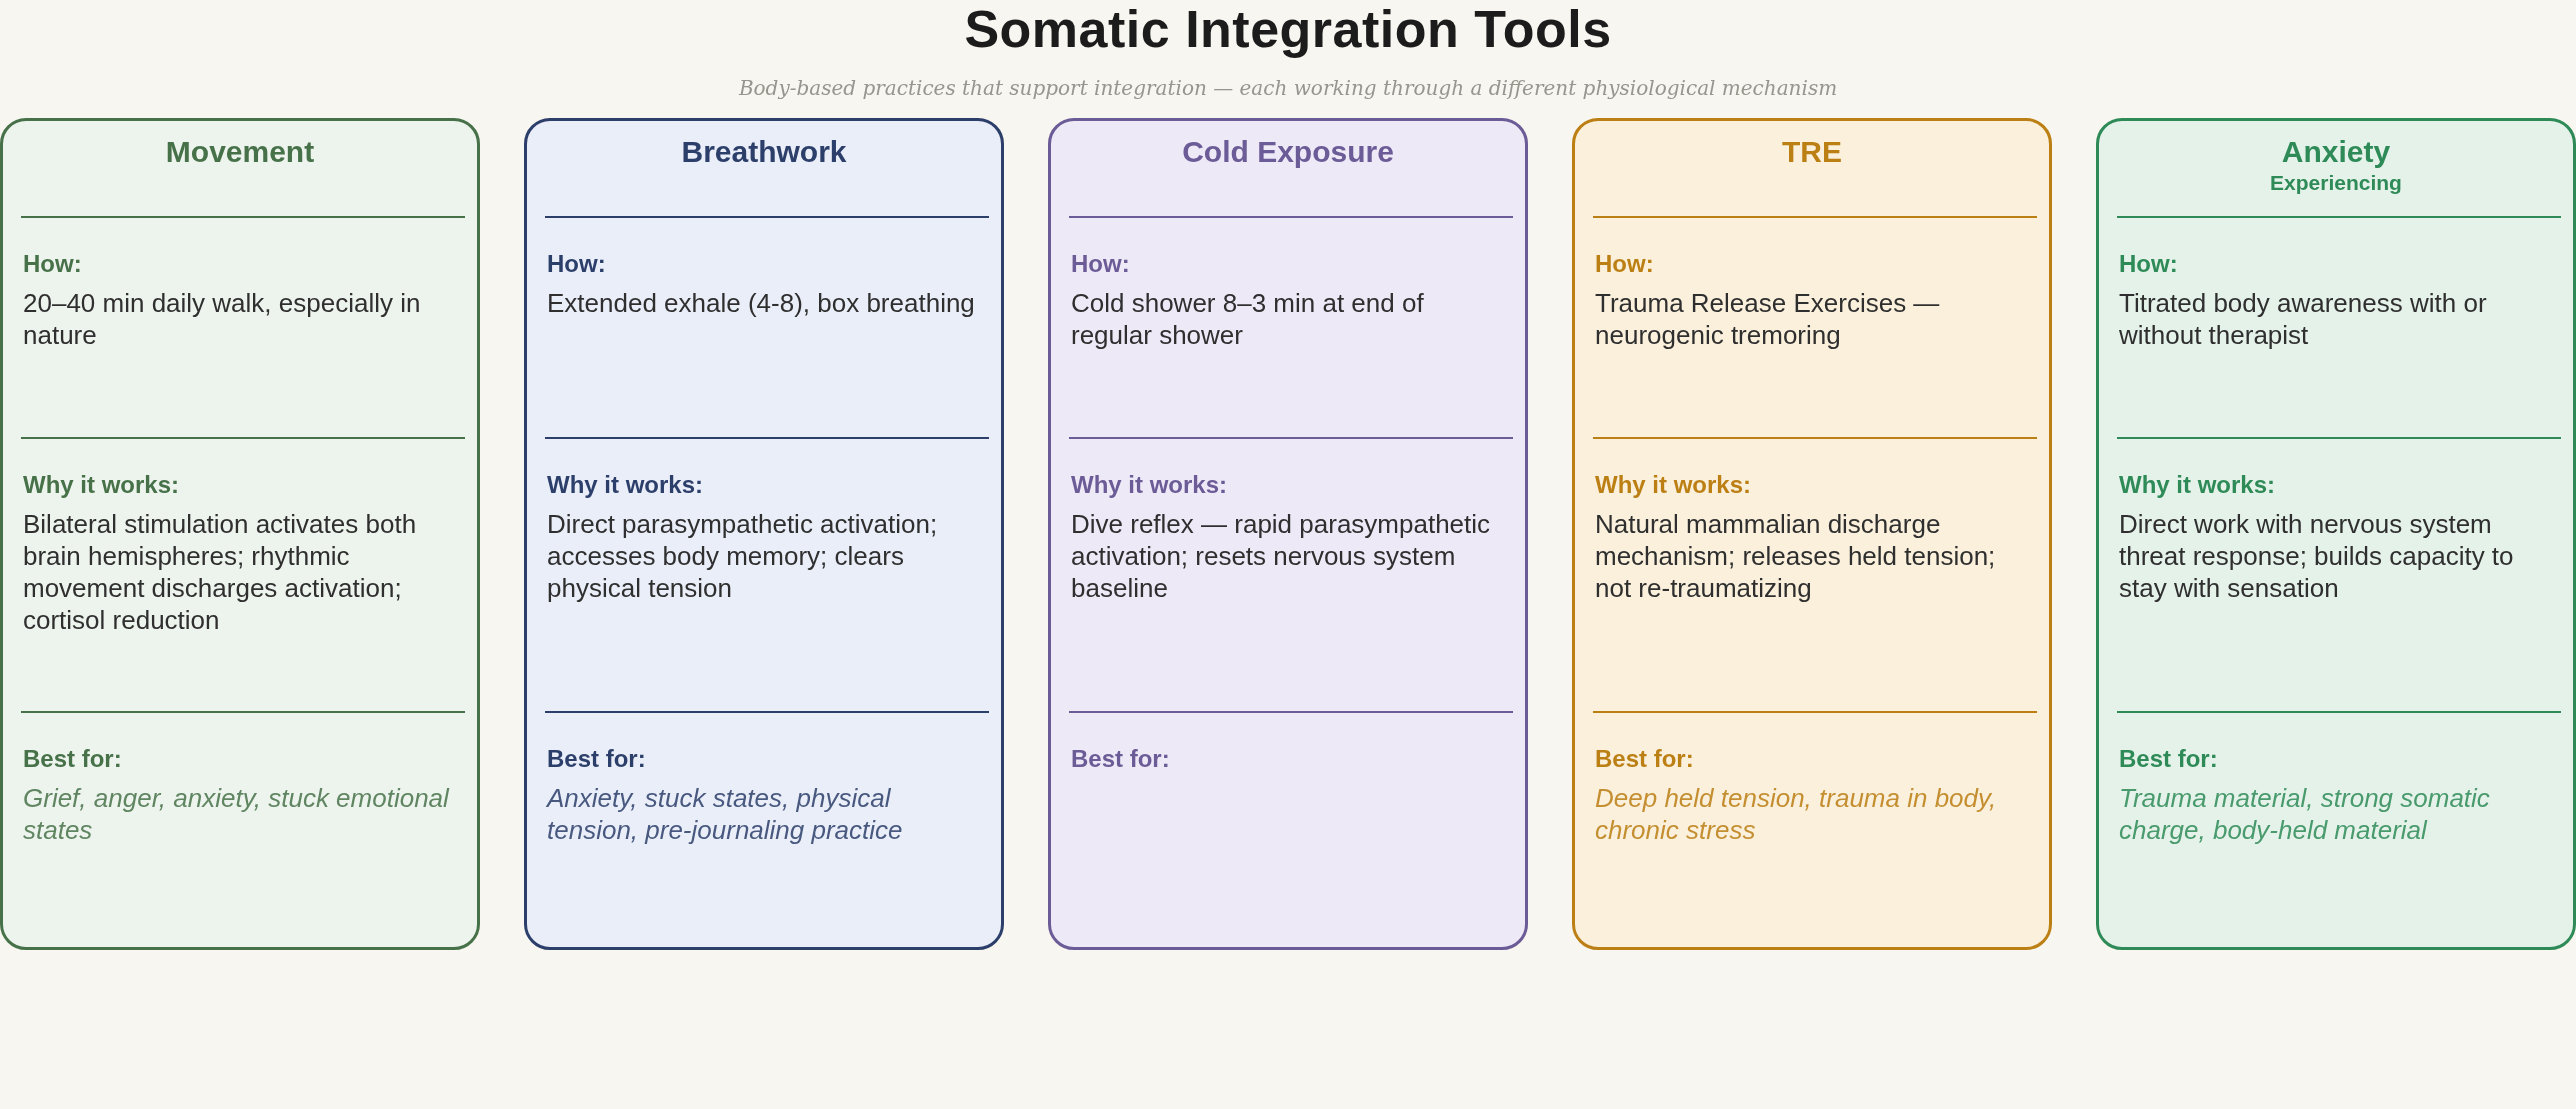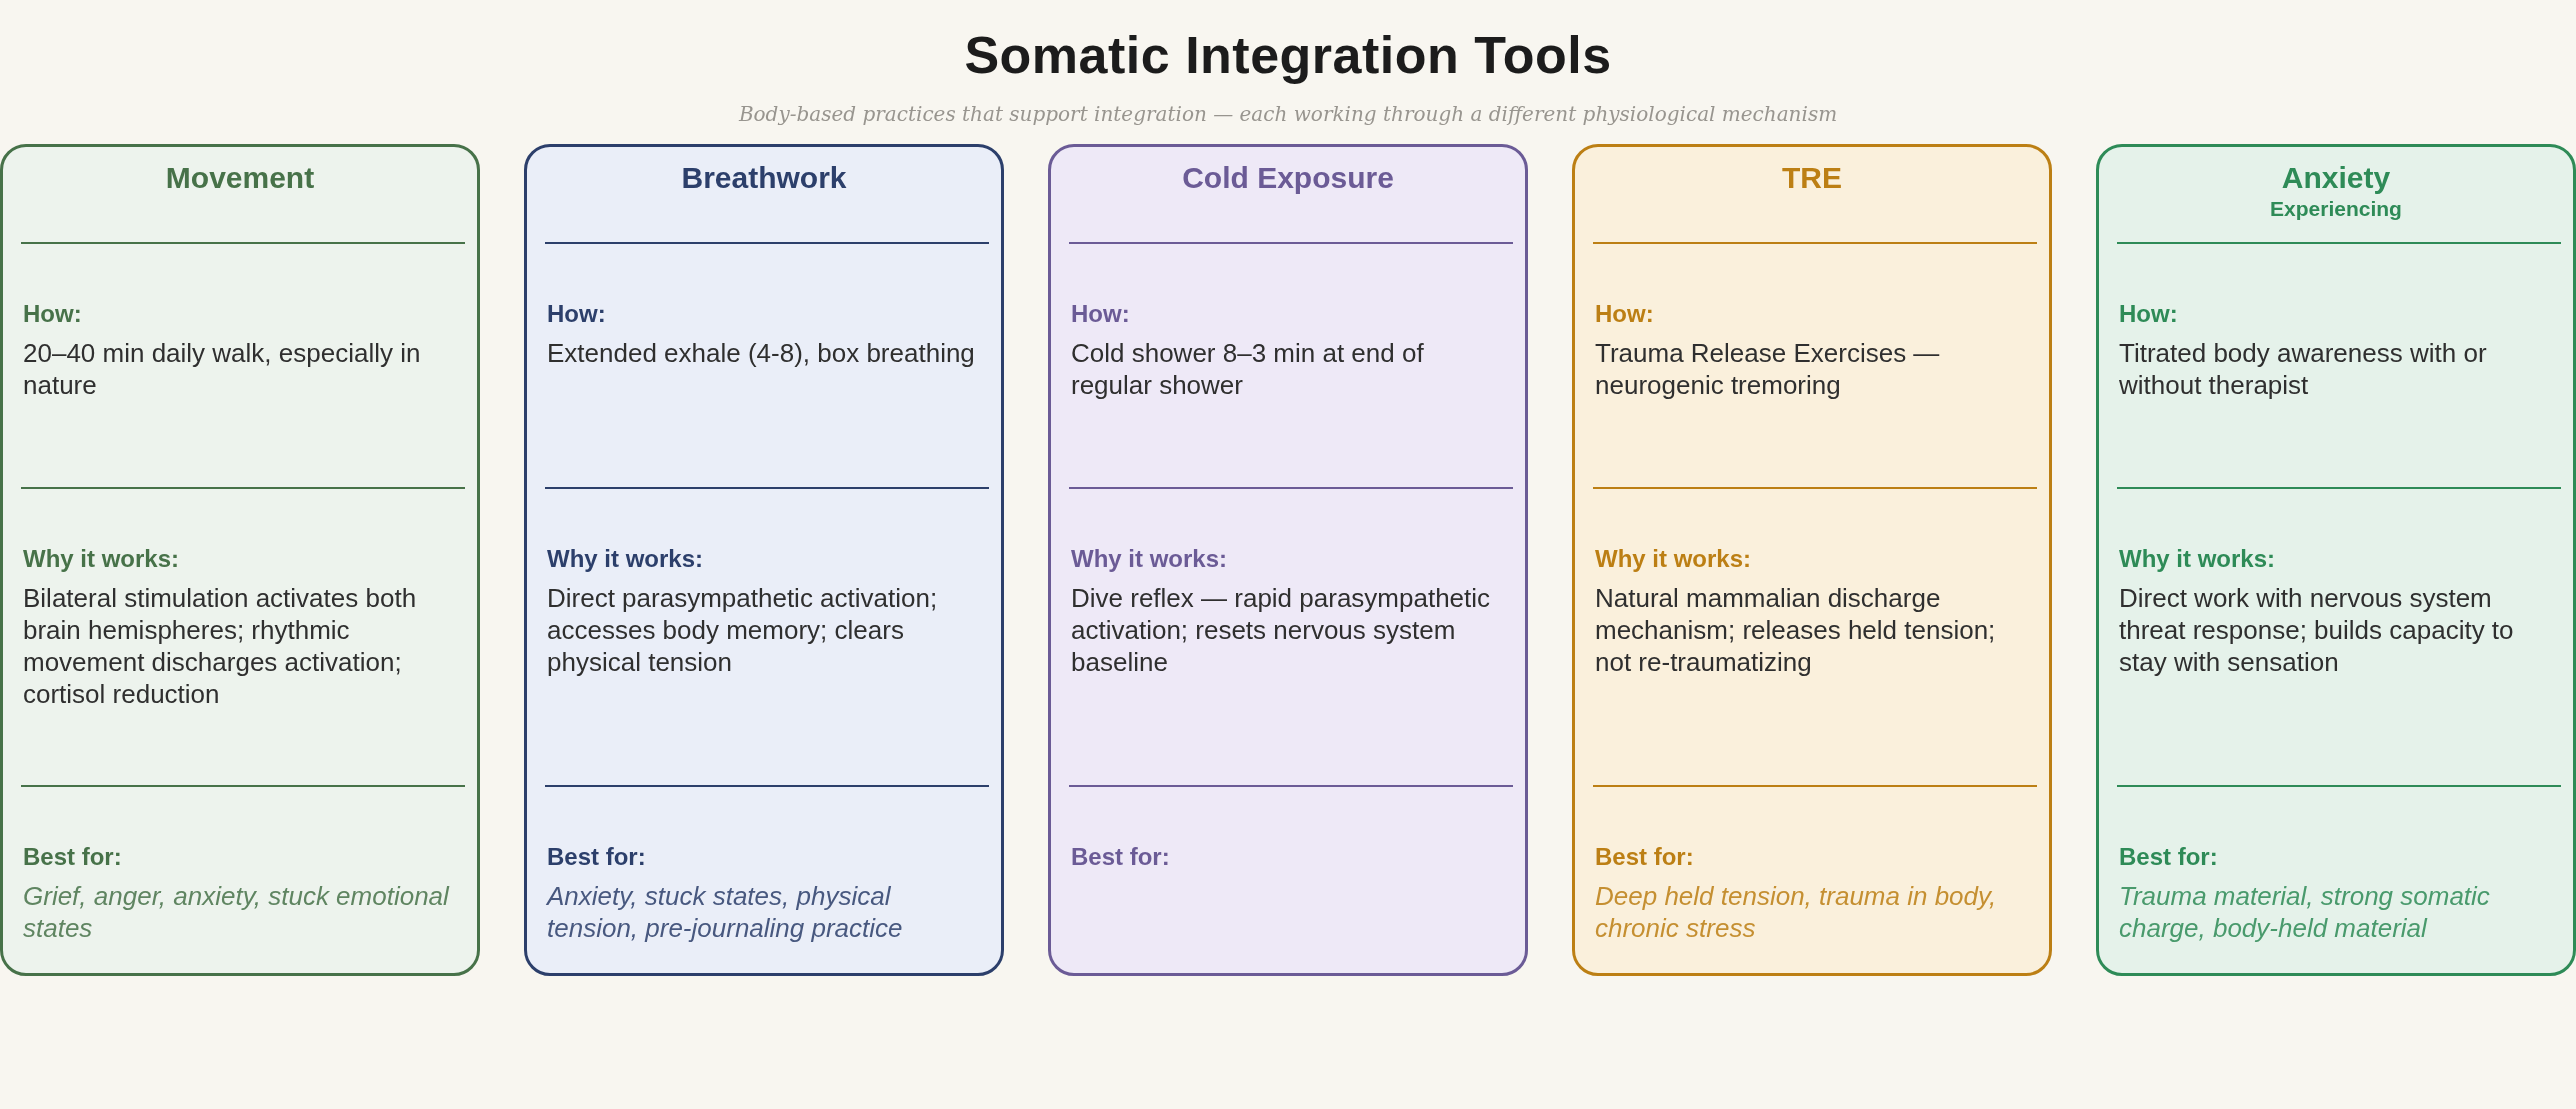--- a/index.html
+++ b/index.html
@@ -10,21 +10,20 @@
   }
 
   body {
     background: #f8f6f0;
     font-family: "Liberation Sans", sans-serif;
     overflow: hidden;
   }
 
   .page-header {
     text-align: center;
-    padding-top: 26px;
   }
 
   .page-title {
     font-size: 52px;
     font-weight: 700;
     color: #1c1c1c;
     letter-spacing: 0.5px;
     line-height: 1.15;
   }
 
@@ -78,21 +77,20 @@
   }
   .card-title-2:empty { display: none; }
 
   .divider {
     border-top: 2px solid var(--accent);
     margin: 0 12px 0 18px;
   }
 
   .section {
     padding: 28px 20px 0 20px;
-    margin-top: 24px;
   }
 
   .sec-how { height: 219px; }
   .sec-why { height: 272px; }
   .sec-best { flex: 1; }
 
   .section-label {
     font-size: 24px;
     font-weight: 700;
     color: var(--accent);

